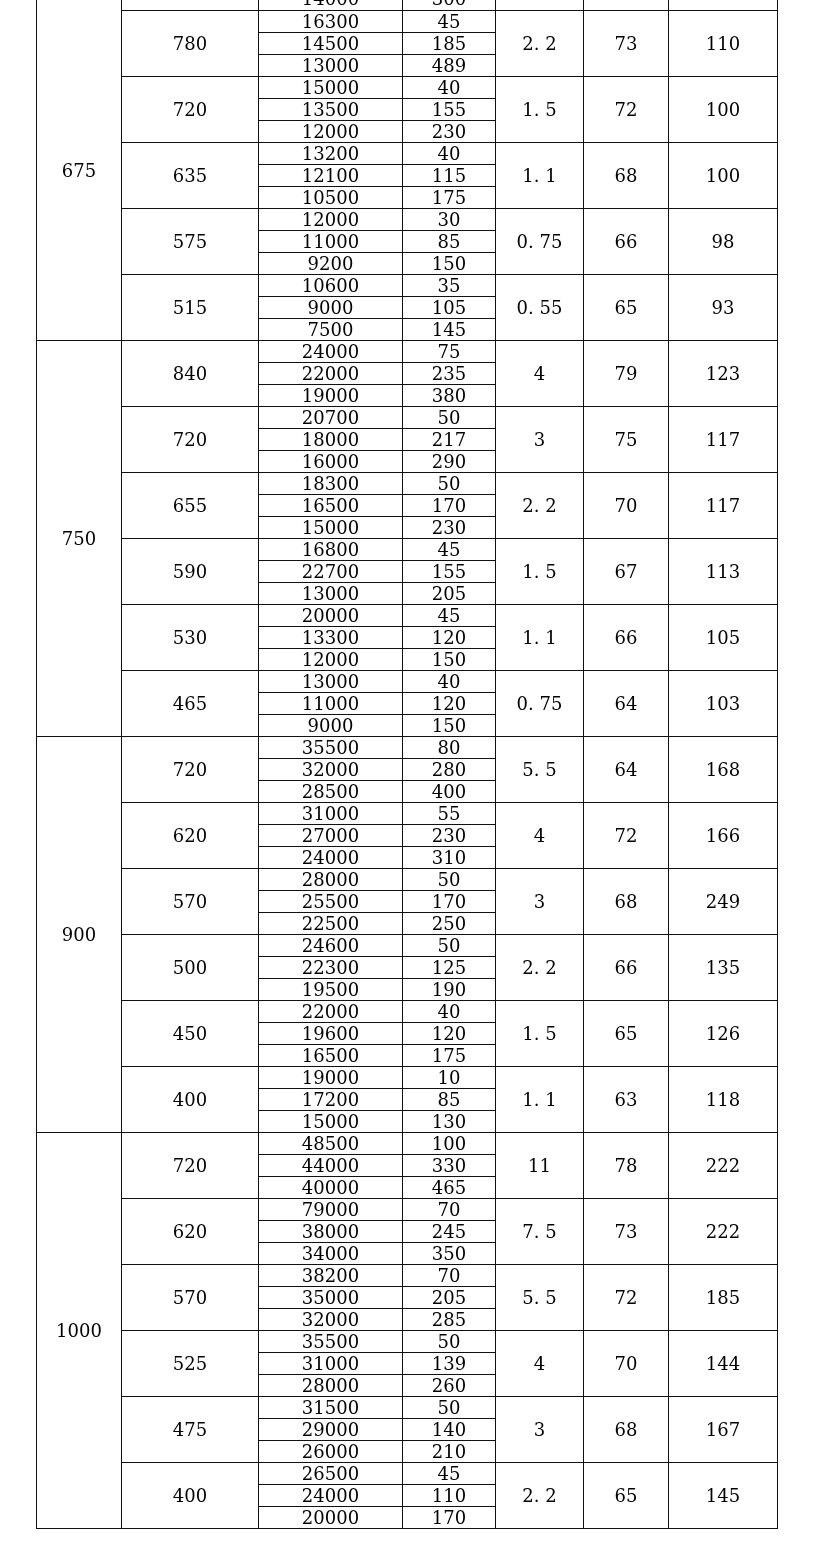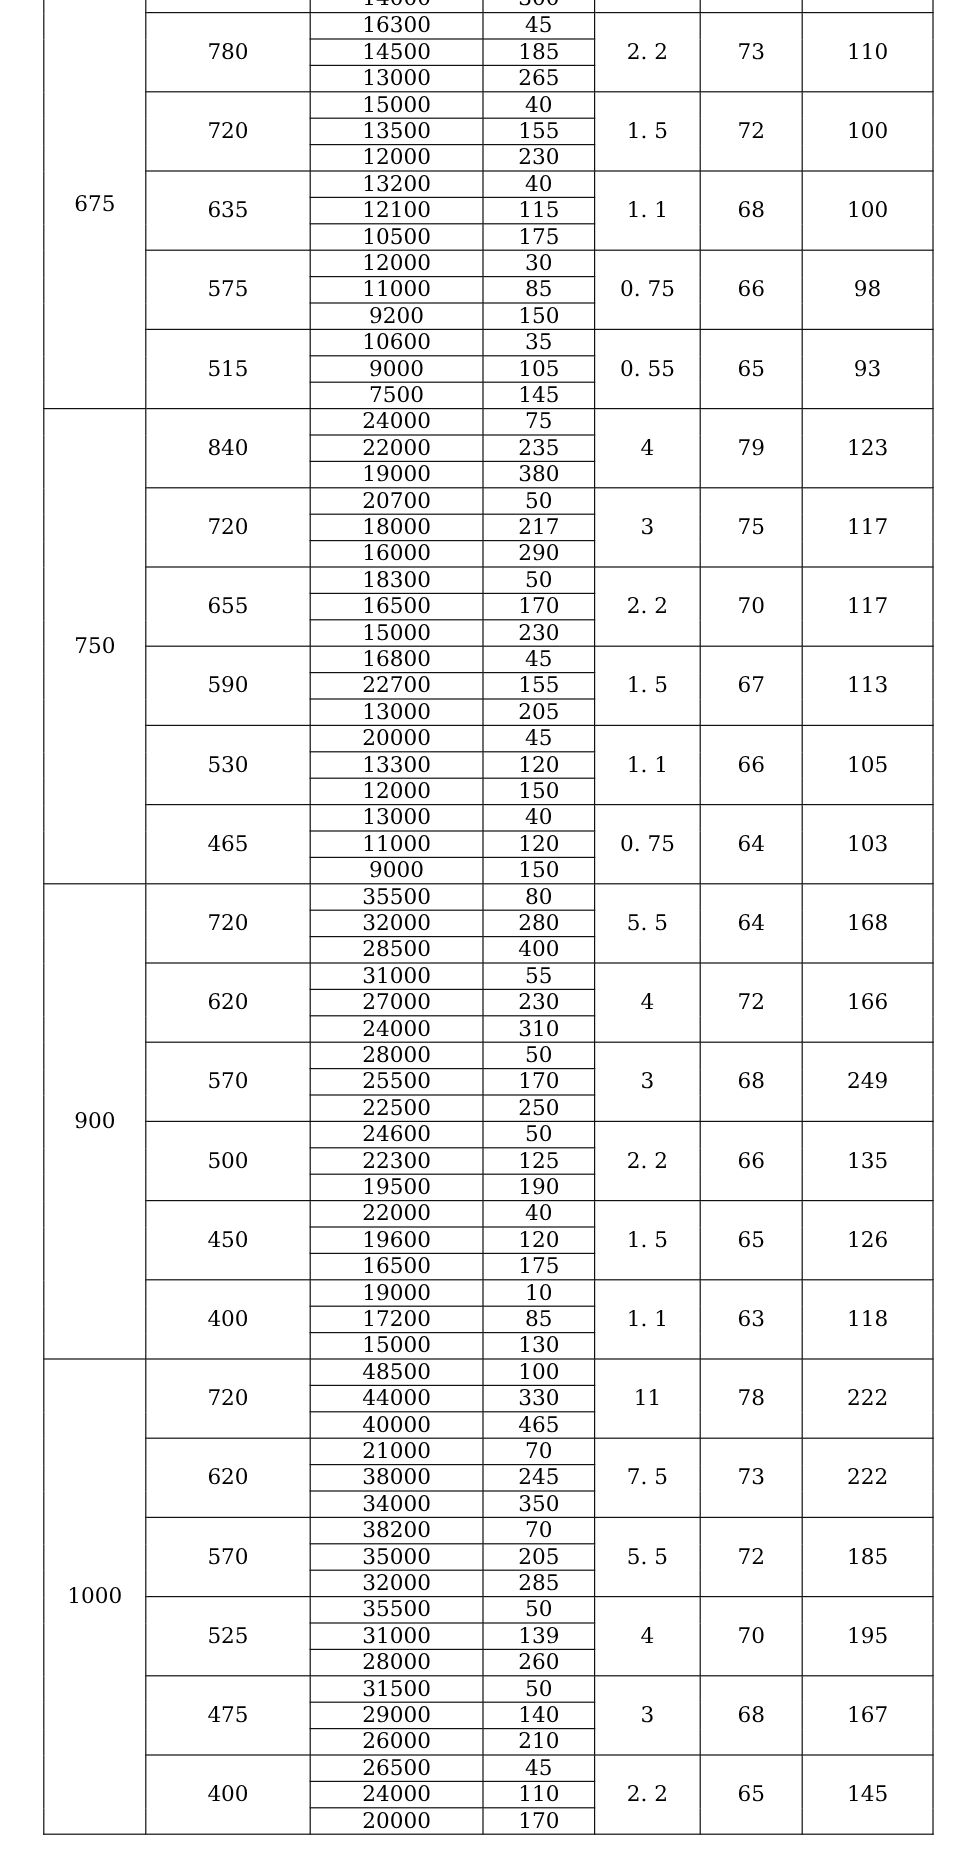--- a/index.html
+++ b/index.html
@@ -99,21 +99,21 @@
           <td rowspan="3">2. 2</td>
           <td rowspan="3">73</td>
           <td rowspan="3">110</td>
         </tr>
         <tr>
           <td>14500</td>
           <td>185</td>
         </tr>
         <tr>
           <td>13000</td>
-          <td>265</td>
+          <td>489</td>
         </tr>
         <tr>
           <td rowspan="3">720</td>
           <td>15000</td>
           <td>40</td>
           <td rowspan="3">1. 5</td>
           <td rowspan="3">72</td>
           <td rowspan="3">100</td>
         </tr>
         <tr>
@@ -378,21 +378,21 @@
         <tr>
           <td>44000</td>
           <td>330</td>
         </tr>
         <tr>
           <td>40000</td>
           <td>465</td>
         </tr>
         <tr>
           <td rowspan="3">620</td>
-          <td>21000</td>
+          <td>79000</td>
           <td>70</td>
           <td rowspan="3">7. 5</td>
           <td rowspan="3">73</td>
           <td rowspan="3">222</td>
         </tr>
         <tr>
           <td>38000</td>
           <td>245</td>
         </tr>
         <tr>
@@ -414,21 +414,21 @@
         <tr>
           <td>32000</td>
           <td>285</td>
         </tr>
         <tr>
           <td rowspan="3">525</td>
           <td>35500</td>
           <td>50</td>
           <td rowspan="3">4</td>
           <td rowspan="3">70</td>
-          <td rowspan="3">195</td>
+          <td rowspan="3">144</td>
         </tr>
         <tr>
           <td>31000</td>
           <td>139</td>
         </tr>
         <tr>
           <td>28000</td>
           <td>260</td>
         </tr>
         <tr>

